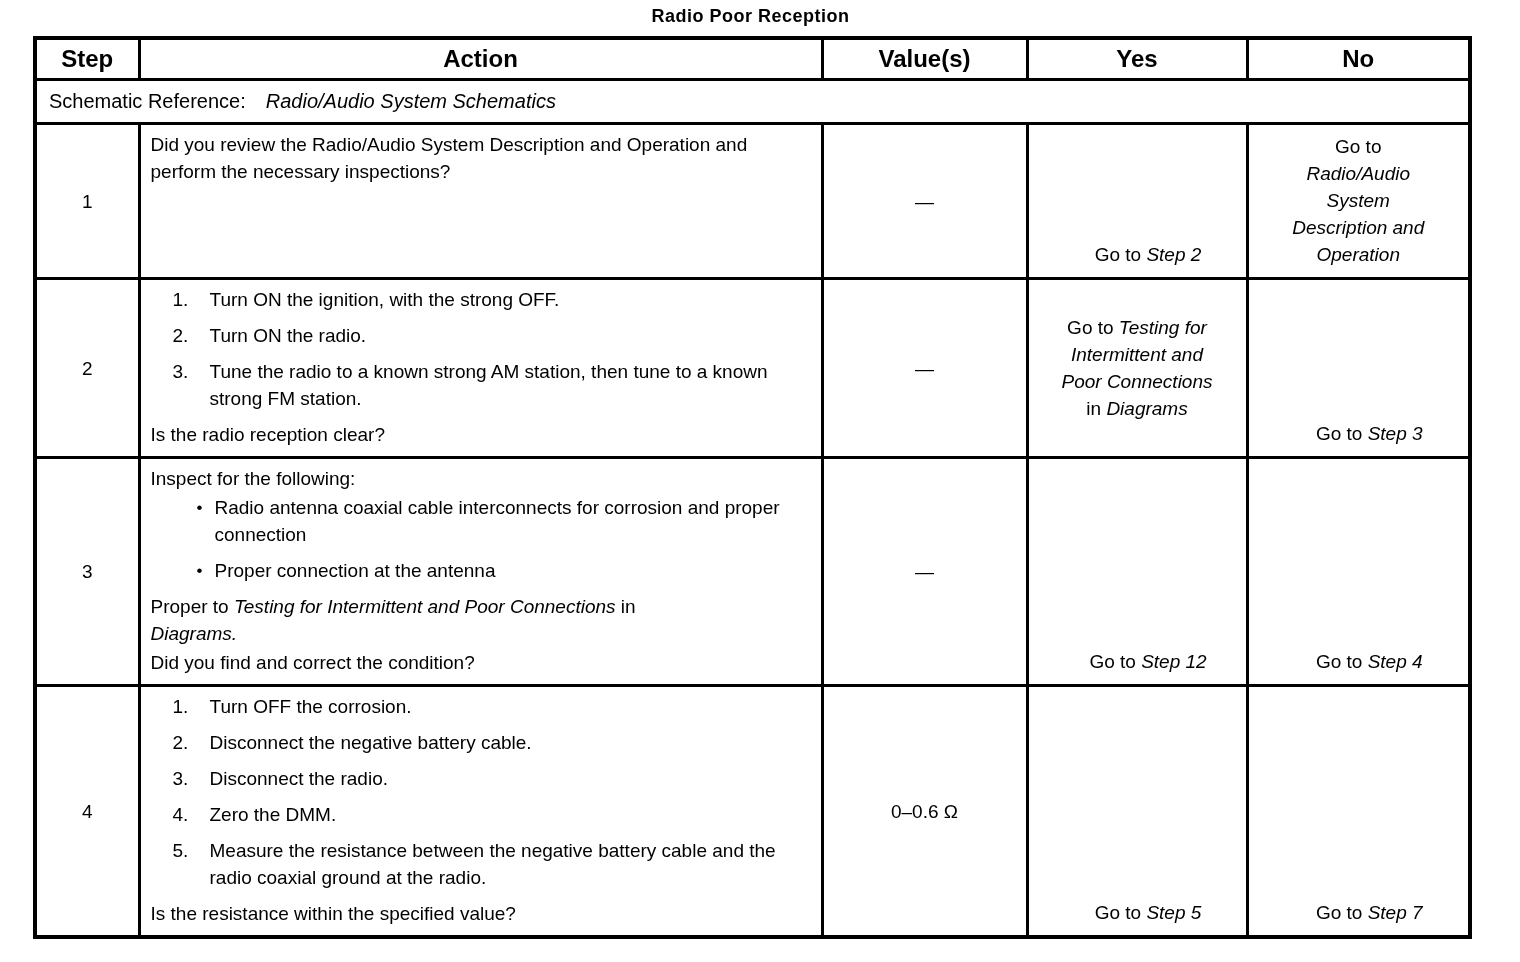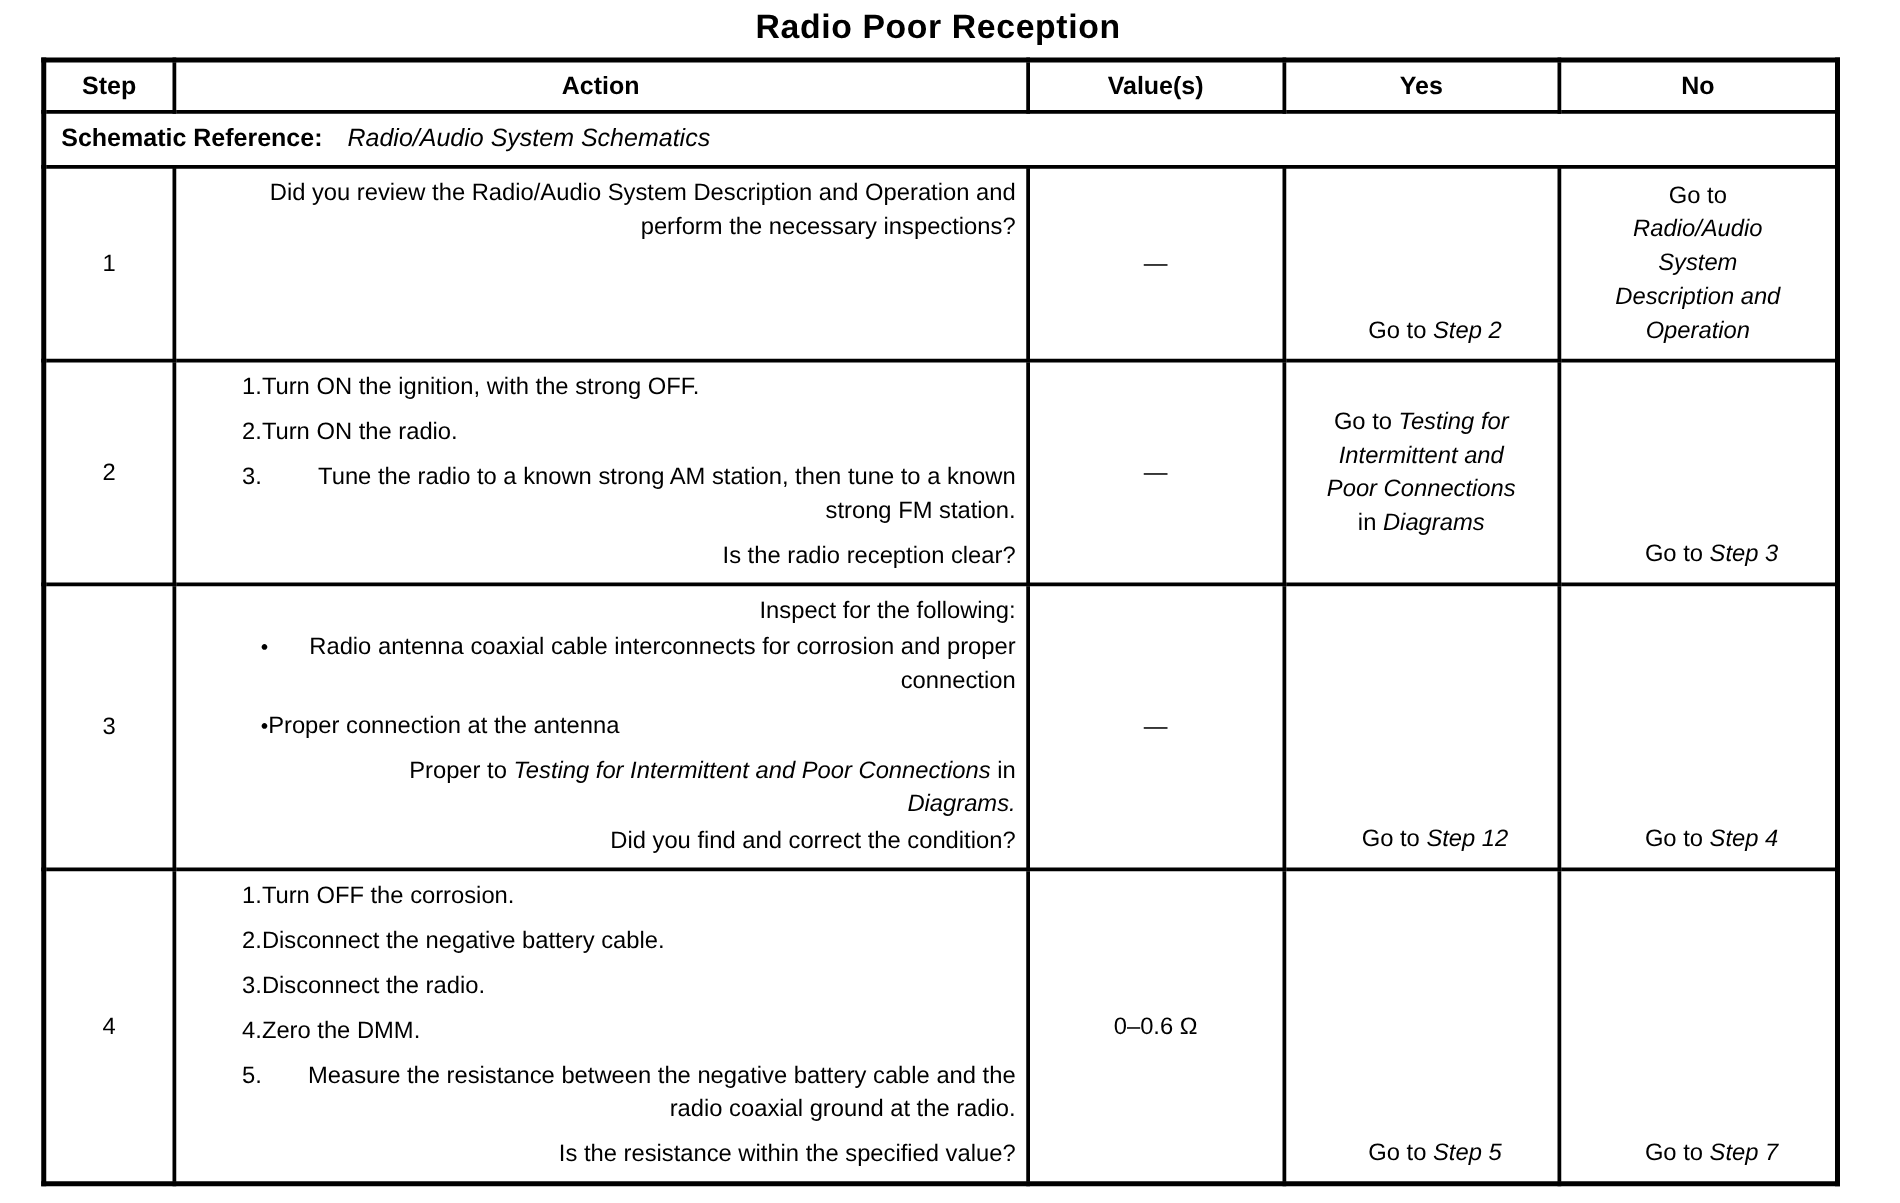--- a/index.html
+++ b/index.html
@@ -18,66 +18,65 @@
     position: relative;
     padding-top: 6px;
   }
   .title-wrap {
     width: 1435px;
     margin-left: 33px;
     text-align: center;
     margin-bottom: 9px;
   }
   .page-title {
-    font-size: 27px;
+    font-size: 18px;
     font-weight: bold;
     letter-spacing: 0.5px;
   }
   table.diag {
     border-collapse: collapse;
     table-layout: fixed;
     width: 1435px;
     margin-left: 33px;
     border: 4px solid #000;
   }
   col.c-step   { width: 104px; }
   col.c-action { width: 683px; }
   col.c-value  { width: 205px; }
   col.c-yes    { width: 220px; }
   col.c-no     { width: 223px; }
   .diag th, .diag td {
     border: 3px solid #000;
   }
   .diag th {
-    font-size: 20px;
+    font-size: 24px;
     font-weight: bold;
     vertical-align: middle;
     height: 34px;
     padding: 2px 4px;
   }
   .sr-cell {
     font-size: 20px;
     padding: 9px 12px;
   }
-  .sr-label { font-weight: bold; }
+  .sr-label { font-weight: normal; }
   .sr-value { font-style: italic; margin-left: 20px; }
 
   .diag tbody td {
     font-size: 19px;
     line-height: 27px;
   }
   .step-cell {
     text-align: center;
     vertical-align: middle;
     font-size: 20px;
   }
   .action-cell {
     vertical-align: top;
     padding: 6px 8px 8px 10px;
-    text-align: right;
   }
   .value-cell {
     text-align: center;
     vertical-align: middle;
     font-size: 20px;
   }
   .yes-cell, .no-cell {
     text-align: center;
     padding: 8px 6px 9px;
   }

